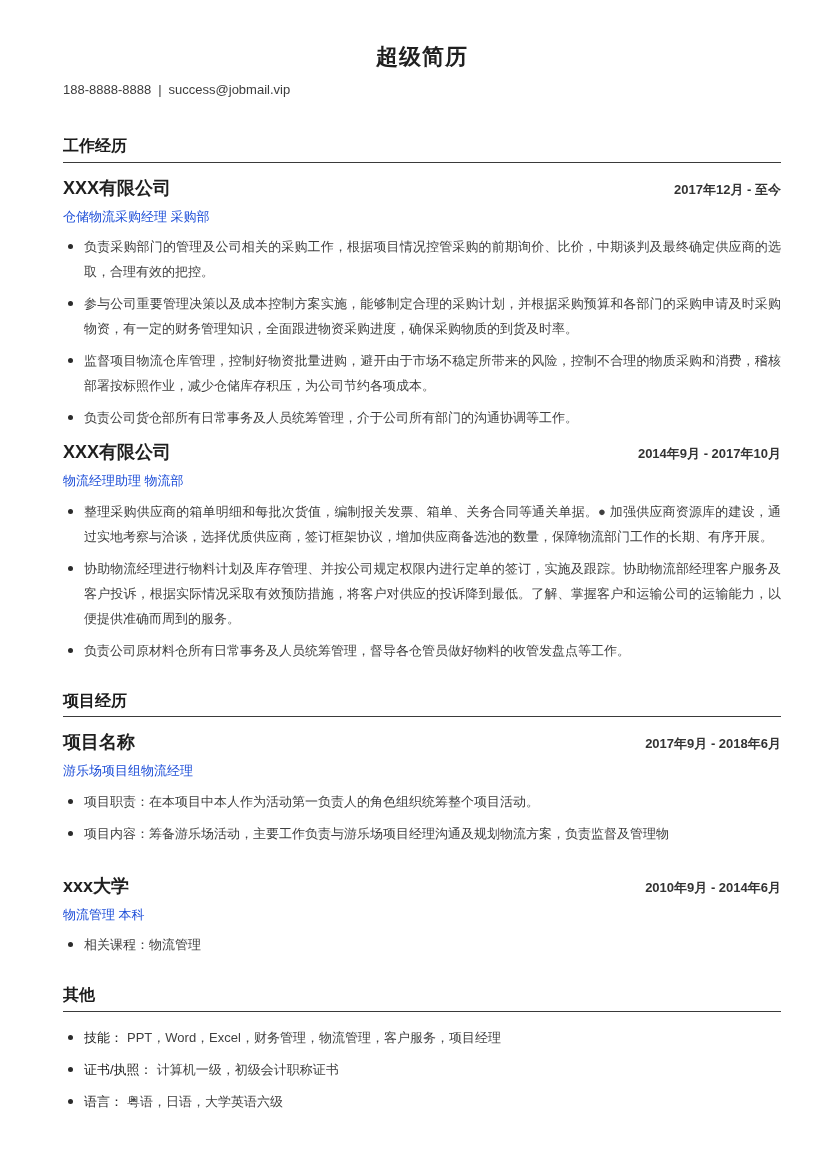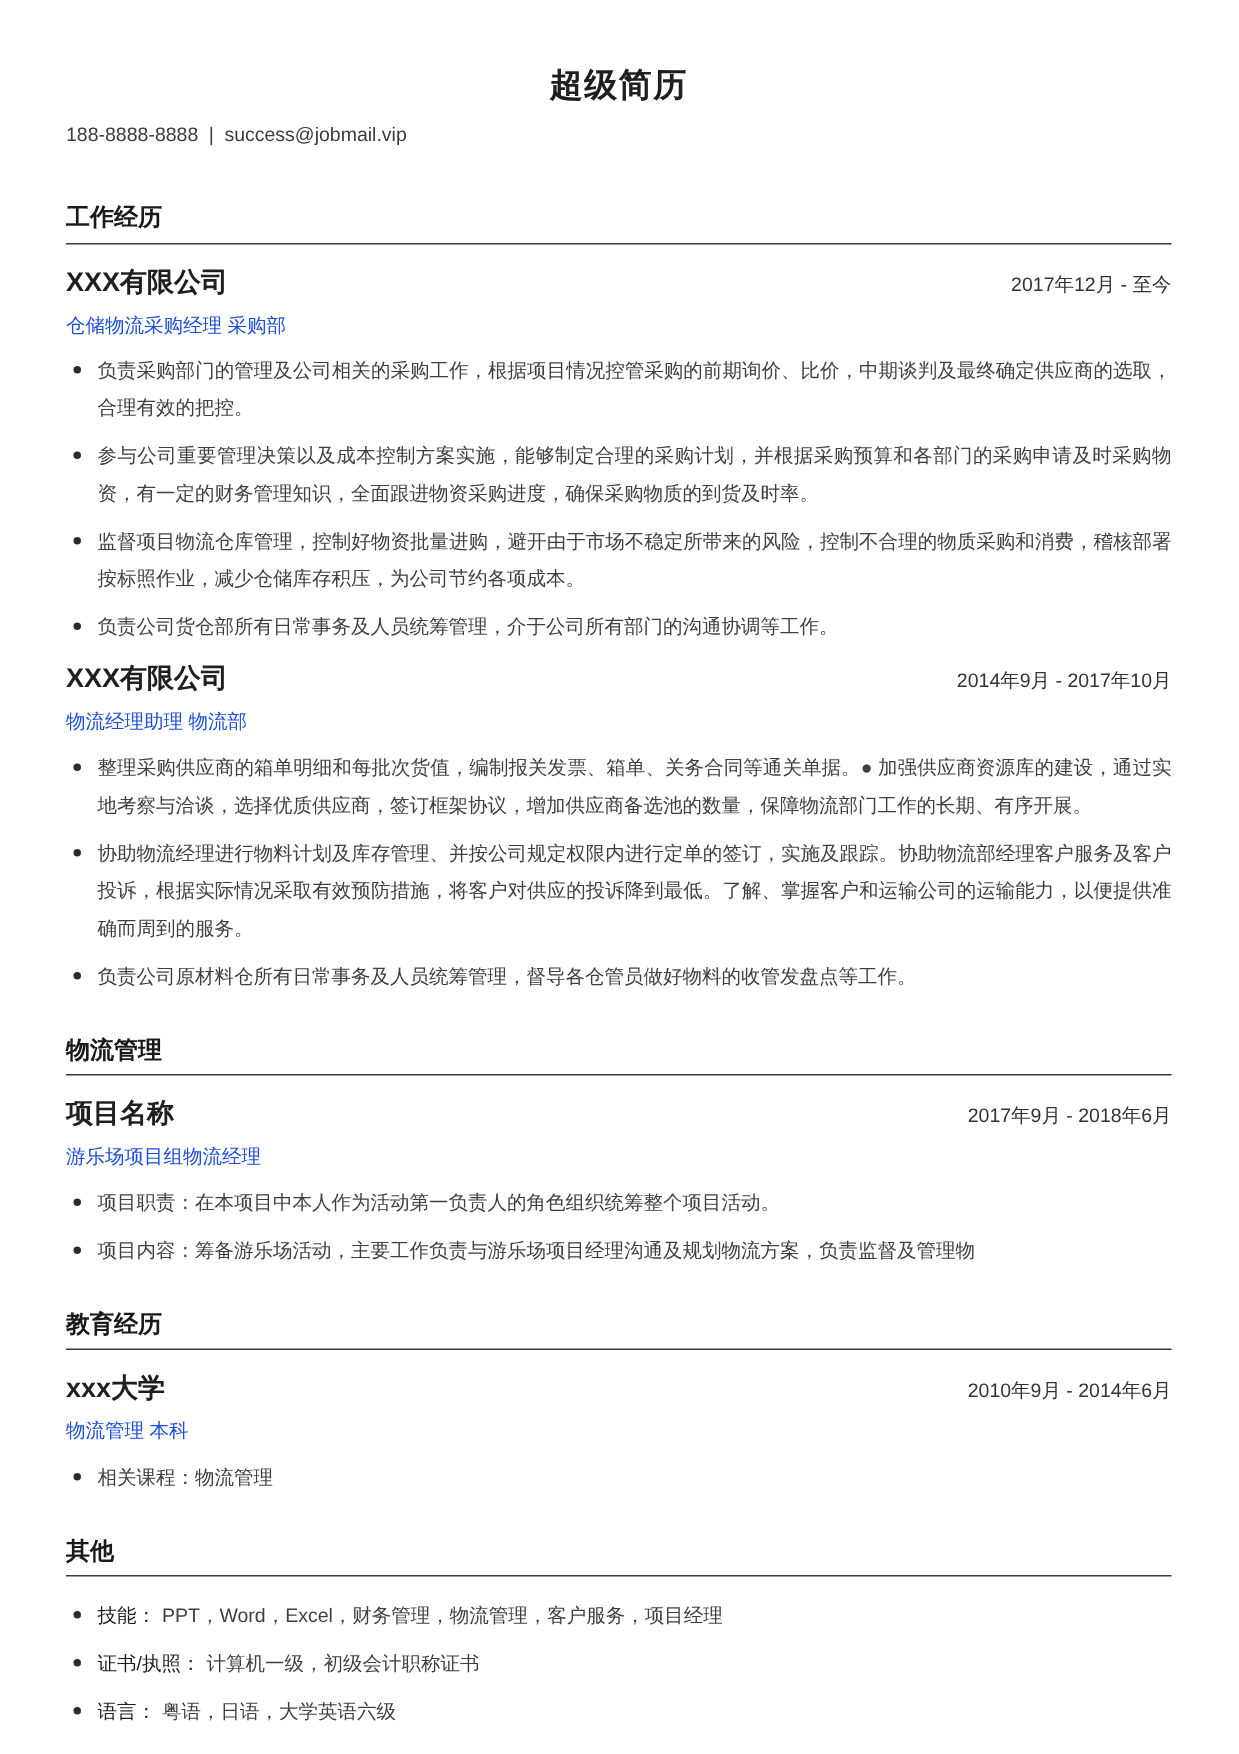--- a/index.html
+++ b/index.html
@@ -8,21 +8,21 @@
     width: 826px;
     height: 1169px;
     font-family: "Liberation Sans", "DejaVu Sans", sans-serif;
     color: #3f3f3f;
     overflow: hidden;
   }
   .page {
     width: 826px;
     height: 1169px;
     background: #ffffff;
-    padding: 45px 45px 0 44px;
+    padding: 45px 45px 0 63px;
   }
   
   .resume-title {
     text-align: center;
     font-size: 22px;
     font-weight: bold;
     color: #1f1f1f;
     line-height: 1.05;
     margin-bottom: 14px;
     letter-spacing: 1px;
@@ -54,21 +54,21 @@
     line-height: 1.4;
     margin-bottom: 6px;
   }
   .company {
     font-size: 18px;
     font-weight: bold;
     color: #1f1f1f;
   }
   .date {
     font-size: 13px;
-    font-weight: normal;
+    font-weight: bold;
     color: #333333;
     white-space: nowrap;
   }
   .subtitle {
     font-size: 13px;
     color: #1d4ed8;
     line-height: 1.5;
     margin-bottom: 8px;
   }
   ul.bullets { list-style: none; }
@@ -127,37 +127,36 @@
       <div class="subtitle">物流经理助理 物流部</div>
       <ul class="bullets">
         <li><span class="dot"></span><span>整理采购供应商的箱单明细和每批次货值，编制报关发票、箱单、关务合同等通关单据。● 加强供应商资源库的建设，通过实地考察与洽谈，选择优质供应商，签订框架协议，增加供应商备选池的数量，保障物流部门工作的长期、有序开展。</span></li>
         <li><span class="dot"></span><span>协助物流经理进行物料计划及库存管理、并按公司规定权限内进行定单的签订，实施及跟踪。协助物流部经理客户服务及客户投诉，根据实际情况采取有效预防措施，将客户对供应的投诉降到最低。了解、掌握客户和运输公司的运输能力，以便提供准确而周到的服务。</span></li>
         <li><span class="dot"></span><span>负责公司原材料仓所有日常事务及人员统筹管理，督导各仓管员做好物料的收管发盘点等工作。</span></li>
       </ul>
     </div>
   </div>
 
   <div class="section">
-    <h2 class="section-heading">物流管理</h2>
+    <h2 class="section-heading">项目经历</h2>
 
     <div class="entry">
       <div class="entry-head">
         <span class="company">项目名称</span>
         <span class="date">2017年9月 - 2018年6月</span>
       </div>
       <div class="subtitle">游乐场项目组物流经理</div>
       <ul class="bullets">
         <li><span class="dot"></span><span>项目职责：在本项目中本人作为活动第一负责人的角色组织统筹整个项目活动。</span></li>
         <li><span class="dot"></span><span>项目内容：筹备游乐场活动，主要工作负责与游乐场项目经理沟通及规划物流方案，负责监督及管理物</span></li>
       </ul>
     </div>
   </div>
 
   <div class="section">
-    <h2 class="section-heading">教育经历</h2>
 
     <div class="entry">
       <div class="entry-head">
         <span class="company">xxx大学</span>
         <span class="date">2010年9月 - 2014年6月</span>
       </div>
       <div class="subtitle">物流管理 本科</div>
       <ul class="bullets">
         <li><span class="dot"></span><span>相关课程：物流管理</span></li>
       </ul>

